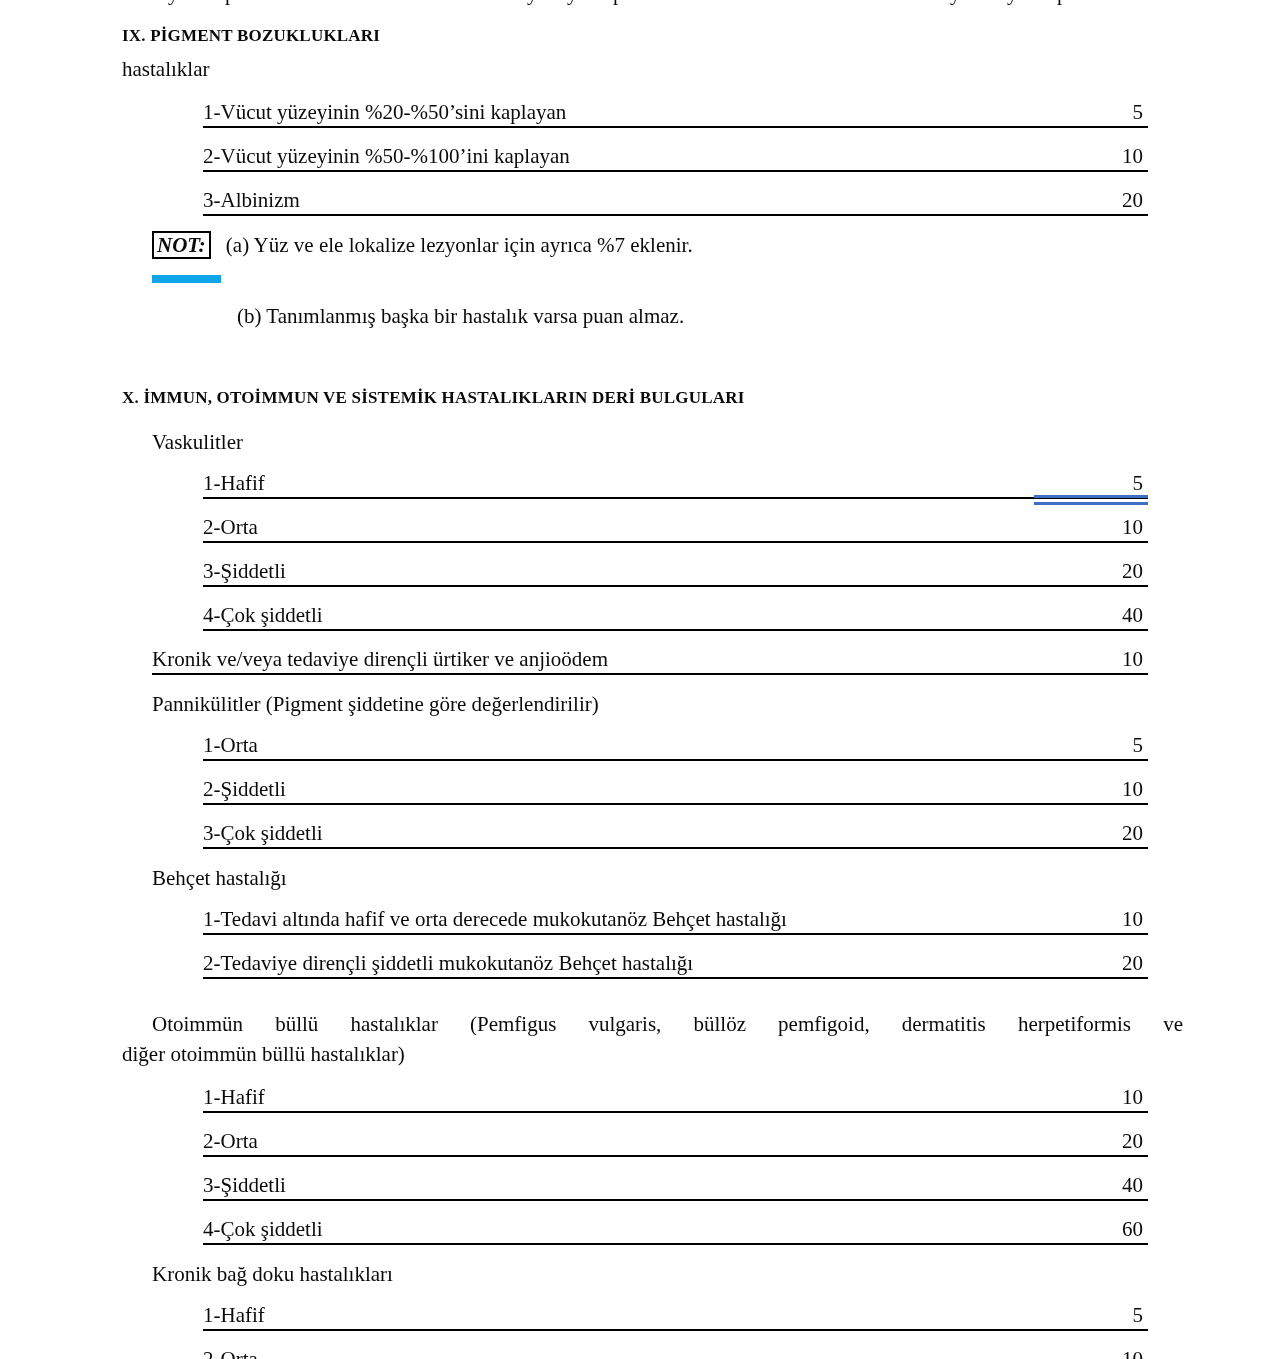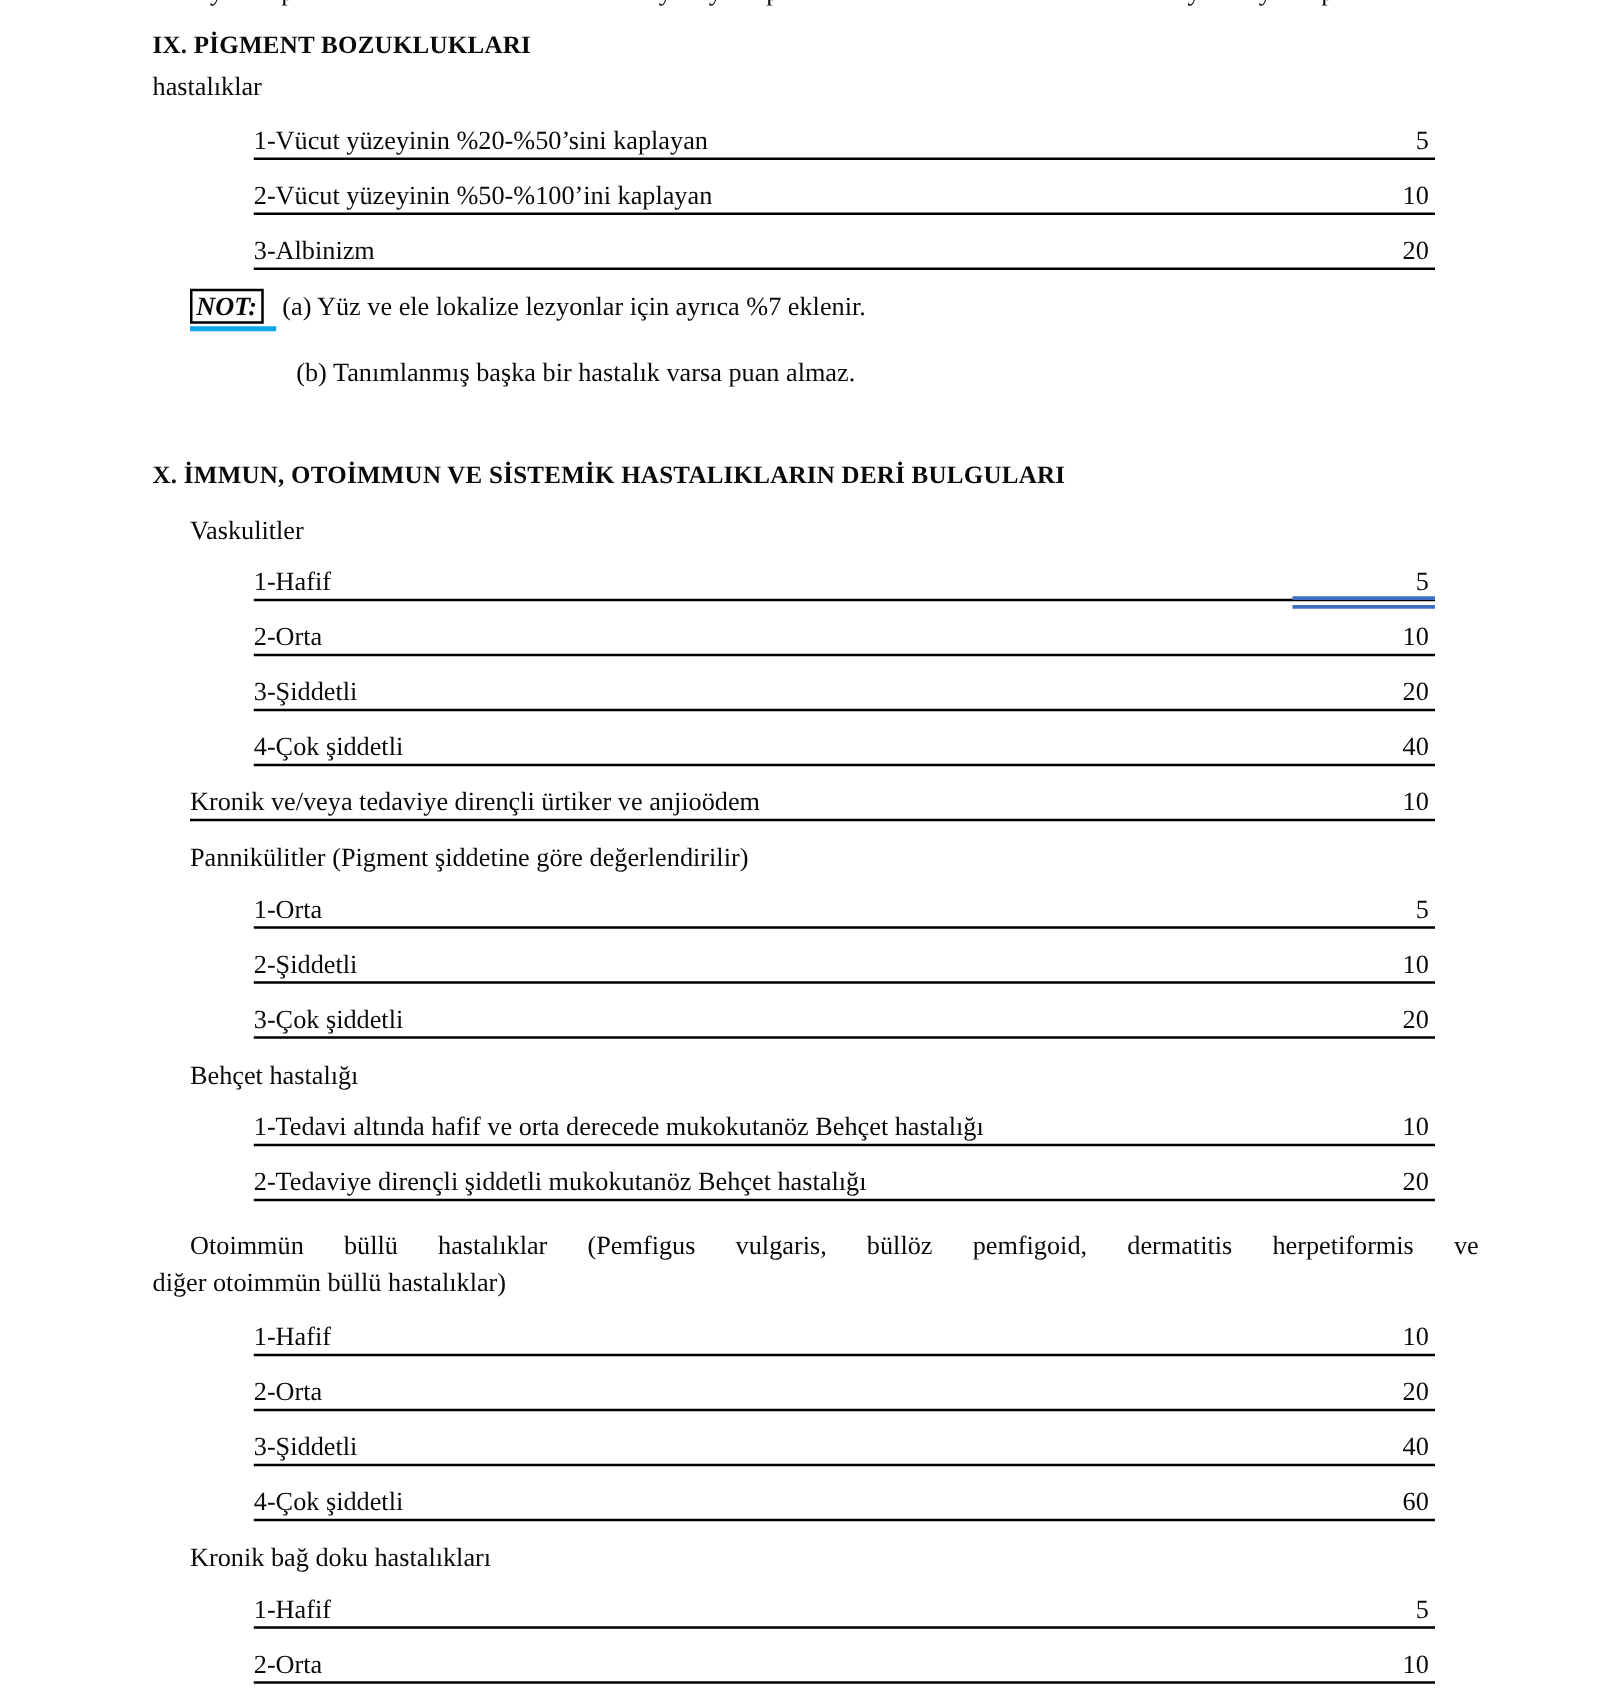--- a/index.html
+++ b/index.html
@@ -19,21 +19,21 @@
   .clipped span { position:absolute; top:-19px; font-size:21px; line-height:24px; }
   .clipped span:nth-child(1){ left:46px; }
   .clipped span:nth-child(2){ left:103px; }
   .clipped span:nth-child(3){ left:405px; }
   .clipped span:nth-child(4){ left:445px; }
   .clipped span:nth-child(5){ left:491px; }
   .clipped span:nth-child(6){ left:828px; }
   .clipped span:nth-child(7){ left:885px; }
   .clipped span:nth-child(8){ left:935px; }
 
-  h1 { font-size:20px; font-weight:bold; margin:0; line-height:30px; letter-spacing:0.2px; }
+  h1 { font-size:17px; font-weight:bold; margin:0; line-height:30px; letter-spacing:0.2px; }
   .h1-ix { margin-top:8px; }
   .h1-x  { margin-top:52px; }
 
   .para { margin:3px 0 0 0; }
   .para-line { line-height:30px; }
   .para-line.first { text-indent:30px; text-align:justify; text-align-last:justify; }
 
   .label { margin:16px 0 0 30px; line-height:26px; }
 
   .row {
@@ -53,21 +53,21 @@
     position:absolute; right:0; bottom:-8px;
     width:114px; height:10px;
     box-sizing:border-box;
     border-top:3px solid #3f6fc4;
     border-bottom:3px solid #3f6fc4;
     pointer-events:none;
   }
 
   .note-a { margin:14px 0 0 30px; line-height:30px; }
   .note-b { margin:18px 0 0 115px; line-height:30px; }
-  .not-wrap { display:inline-block; border-bottom:4px solid #0ea5e9; padding-right:10px; padding-bottom:1px;text-align:right; }
+  .not-wrap { display:inline-block; border-bottom:8px solid #0ea5e9; padding-right:10px; padding-bottom:15px;text-align:right; }
   .not-box {
     display:inline-block;
     border:2px solid #000;
     font-weight:bold; font-style:italic;
     padding:0 3px; line-height:24px;
   }
 </style>
 </head>
 <body>
 
@@ -152,21 +152,21 @@
   <div class="label">Behçet hastalığı</div>
   <div class="row">
     <span>1-Tedavi altında hafif ve orta derecede mukokutanöz Behçet hastalığı</span>
     <span class="score">10</span>
   </div>
   <div class="row">
     <span>2-Tedaviye dirençli şiddetli mukokutanöz Behçet hastalığı</span>
     <span class="score">20</span>
   </div>
 
-  <div class="para" style="margin-top:20px;">
+  <div class="para" style="margin-top:30px;">
     <div class="para-line first">Otoimmün büllü hastalıklar (Pemfigus vulgaris, büllöz pemfigoid, dermatitis herpetiformis ve</div>
     <div class="para-line">diğer otoimmün büllü hastalıklar)</div>
   </div>
   <div class="row">
     <span>1-Hafif</span>
     <span class="score">10</span>
   </div>
   <div class="row">
     <span>2-Orta</span>
     <span class="score">20</span>

